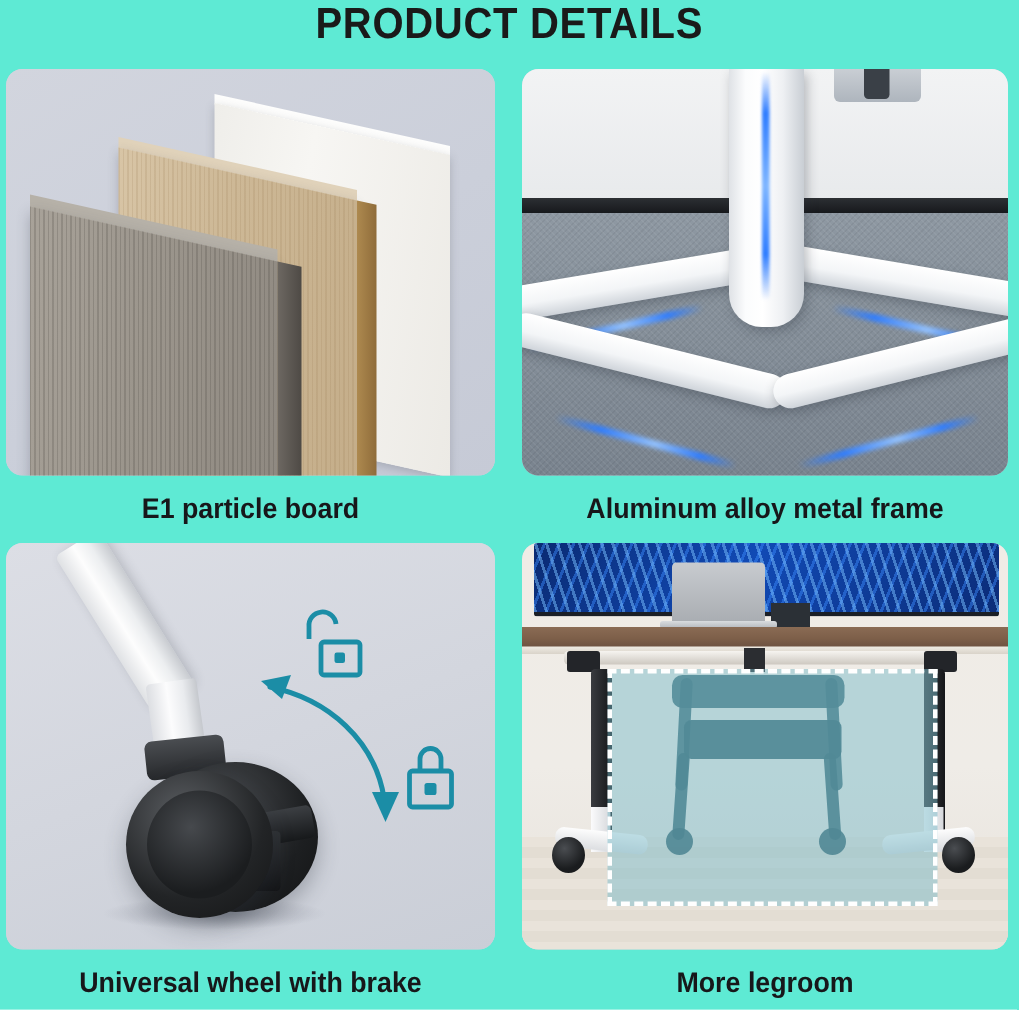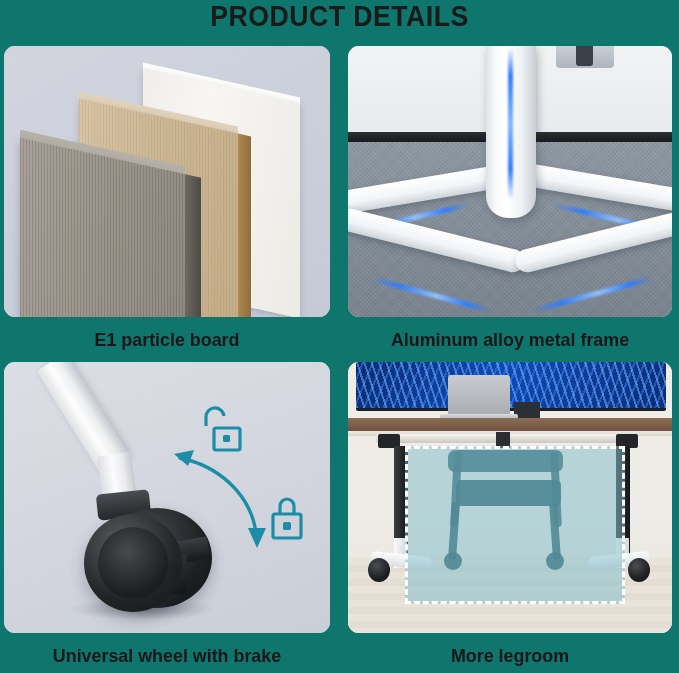--- a/index.html
+++ b/index.html
@@ -1,20 +1,20 @@
 <!DOCTYPE html>
 <html><head>
 <meta charset="utf-8">
 <style>
   html,body{margin:0;padding:0;}
   body{
     width:679px;height:673px;overflow:hidden;background:#ffffff;
     font-family:"Liberation Sans","DejaVu Sans",sans-serif;
   }
-  .page{position:relative;width:679px;height:673px;background:#0f766e;}
+  .page{position:relative;width:679px;height:673px;background:#5eead4;}
 
   
   .title{
     position:absolute;left:0;top:1px;width:679px;
     text-align:center;font-size:29px;font-weight:700;color:#1a1a1a;
     letter-spacing:0.5px;line-height:30px;
     transform:scaleX(0.92);transform-origin:center top;
   }
 
   

